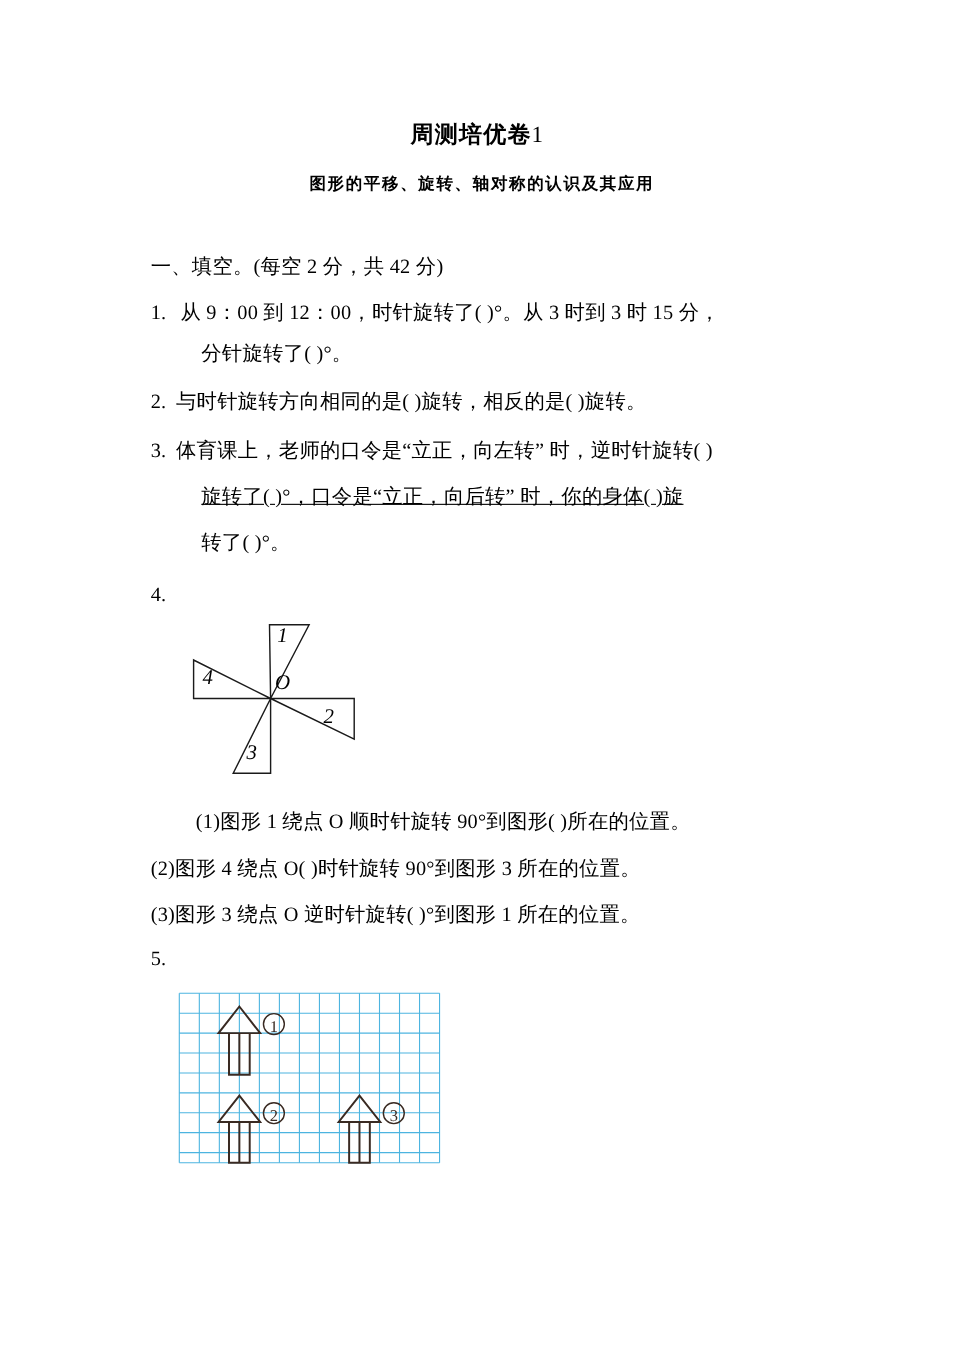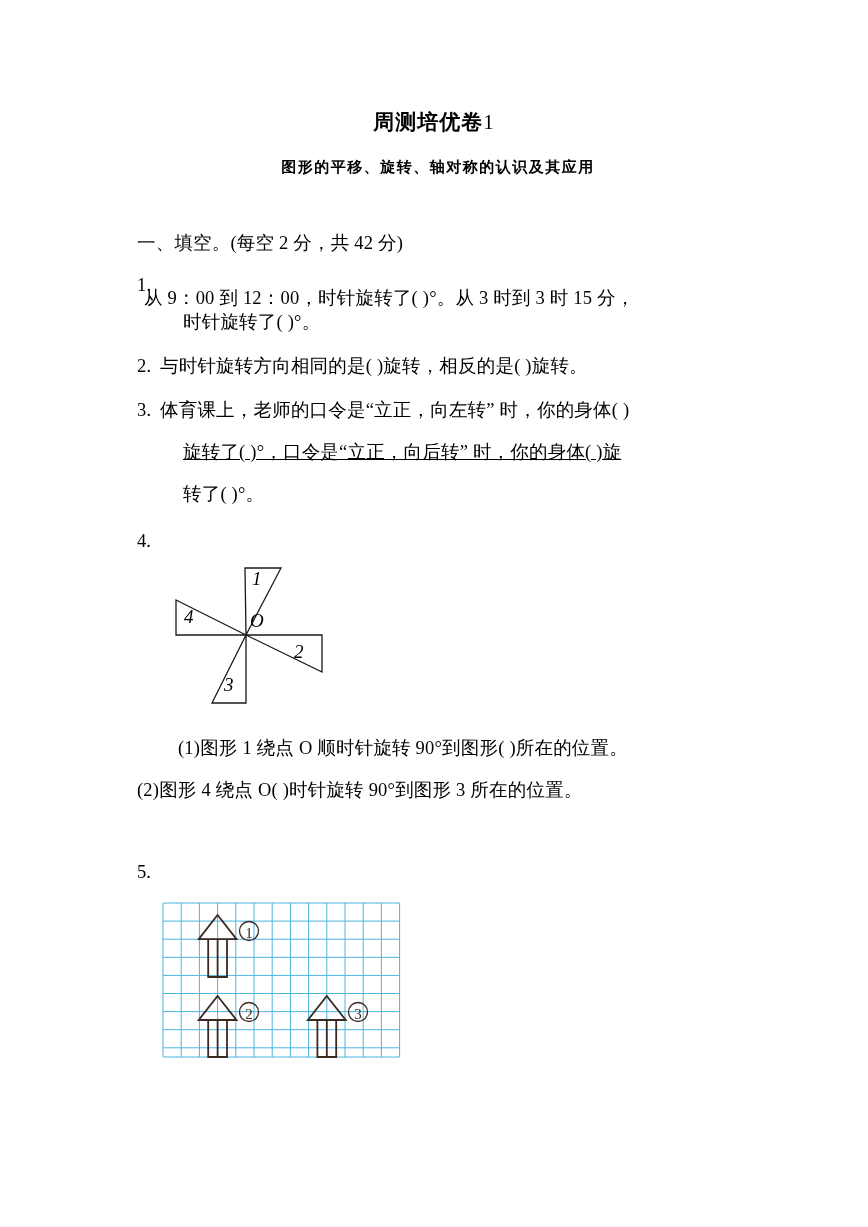--- a/index.html
+++ b/index.html
@@ -91,28 +91,28 @@
 
   <div class="doc-title">
     <span>周测培优卷</span><span class="num">1</span>
   </div>
 
   <div class="doc-subtitle">图形的平移、旋转、轴对称的认识及其应用</div>
 
   <div class="line" style="left:137px; top:232px;">一、填空。(每空 2 分，共 42 分)</div>
 
   <div class="line" style="left:137px; top:274px;">1.</div>
-  <div class="line" style="left:144px; top:274px;margin-top:13px;">从 9：00 到 12：00，时针旋转了(      )°。从 3 时到 3 时 15 分，</div>
-  <div class="line" style="left:183px; top:311px;">时针旋转了(      )°。</div>
+  <div class="line" style="left:164px; top:274px;">从 9：00 到 12：00，时针旋转了(      )°。从 3 时到 3 时 15 分，</div>
+  <div class="line" style="left:183px; top:311px;">分针旋转了(      )°。</div>
 
   <div class="line" style="left:137px; top:355px;">2.</div>
   <div class="line" style="left:160px; top:355px;">与时针旋转方向相同的是(      )旋转，相反的是(      )旋转。</div>
 
   <div class="line" style="left:137px; top:399px;">3.</div>
-  <div class="line" style="left:160px; top:399px;">体育课上，老师的口令是“立正，向左转” 时，你的身体(        )</div>
+  <div class="line" style="left:160px; top:399px;">体育课上，老师的口令是“立正，向左转” 时，逆时针旋转(        )</div>
   <div class="line" style="left:183px; top:441px;text-decoration:underline;">旋转了(      )°，口令是“立正，向后转” 时，你的身体(        )旋</div>
   <div class="line" style="left:183px; top:483px;">转了(      )°。</div>
 
   <div class="fig4-label">4.</div>
 
   <div class="pinwheel">
     <svg width="190" height="170" viewBox="0 0 190 170">
 
       <polygon points="85,16 121,16 86,83" fill="none" stroke="#1a1a1a" stroke-width="1.3"></polygon>
 
@@ -125,20 +125,21 @@
 
     <div class="pw-num" style="left:92px; top:16px;">1</div>
     <div class="pw-num" style="left:134px; top:89px;">2</div>
     <div class="pw-num" style="left:64px; top:122px;">3</div>
     <div class="pw-num" style="left:24px; top:54px;">4</div>
     <div class="pw-num" style="left:90px; top:58px;">O</div>
   </div>
 
   <div class="line" style="left:137px; top:737px;margin-left:41px;">(1)图形 1 绕点 O  顺时针旋转 90°到图形(      )所在的位置。</div>
   <div class="line" style="left:137px; top:779px;">(2)图形 4 绕点 O(      )时针旋转 90°到图形 3 所在的位置。</div>
+  <div class="line" style="left:137px; top:821px;">(3)图形 3 绕点 O 逆时针旋转(      )°到图形 1 所在的位置。</div>
 
   <div class="fig5-label">5.</div>
 
   <div class="gridfig">
     <svg width="250" height="168" viewBox="0 0 250 168">
 
       <g stroke="#4cb4e0" stroke-width="1" fill="none">
 
         <line x1="3" y1="5" x2="3" y2="159"></line>
         <line x1="21.2" y1="5" x2="21.2" y2="159"></line>

